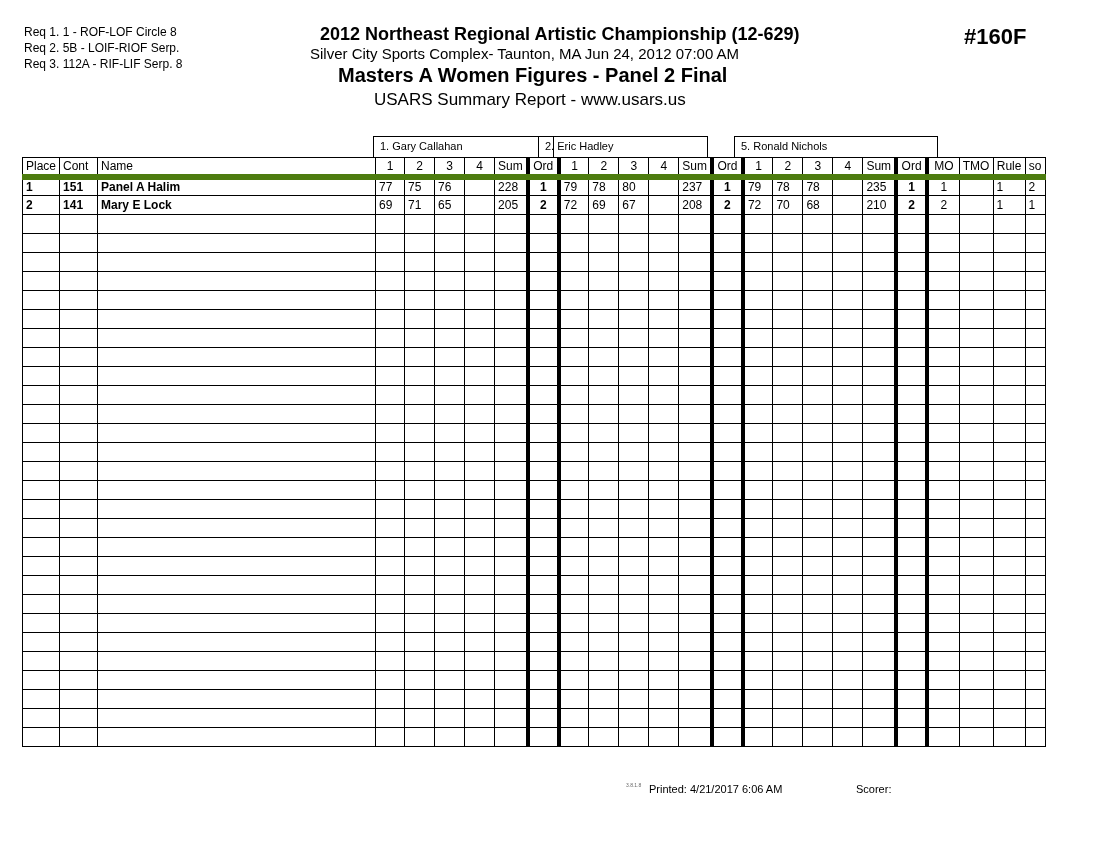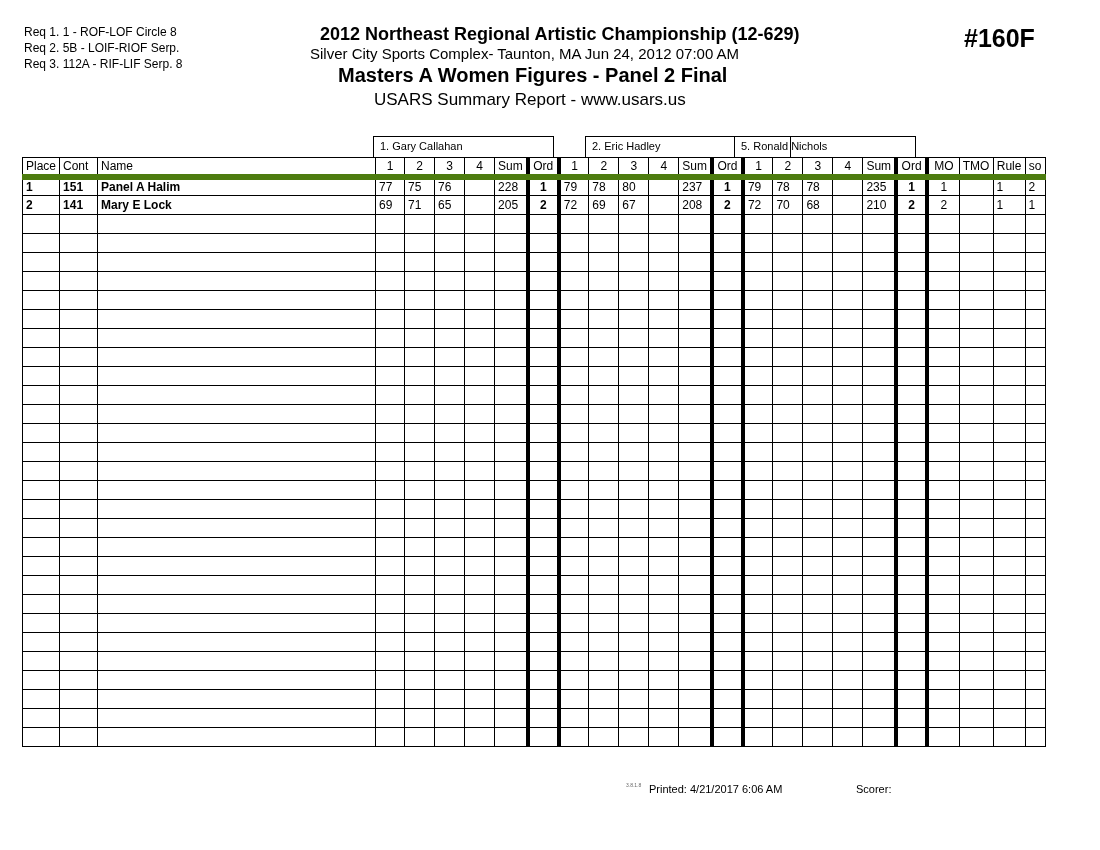--- a/index.html
+++ b/index.html
@@ -3,21 +3,21 @@
 <meta charset="utf-8">
 <style>
   html, body { margin:0; padding:0; background:#ffffff; }
   body { width:1100px; height:850px; position:relative; overflow:hidden; font-family:"Liberation Sans", sans-serif; color:#000; }
   .abs { position:absolute; white-space:nowrap;text-align:center; }
   .req { font-size:12px; left:24px; line-height:15px; }
   .title1 { font-size:18px; font-weight:bold; left:300px; top:24px;margin-left:20px; }
   .title2 { font-size:15px; left:310px; top:45px; }
   .title3 { font-size:20px; font-weight:bold; left:338px; top:64px; }
   .title4 { font-size:17px; left:374px; top:90px; }
-  .eventno { font-size:25px; font-weight:bold; left:964px; top:24px; }
+  .eventno { font-size:22px; font-weight:bold; left:964px; top:24px; }
   .judgebox { position:absolute; top:136px; height:21px; border:1px solid #000; border-bottom:none; font-size:11px; box-sizing:border-box; padding:3px 0 0 6px; }
   table.grid { position:absolute; left:22px; top:157px; border-collapse:collapse; table-layout:fixed; }
   table.grid td { border:1px solid #000; height:19px; padding:0 3px; font-size:12px; box-sizing:border-box; overflow:hidden; white-space:nowrap; }
   table.grid tr.hdr td { border-bottom:6px solid #4d7c0f; }
   td.c { text-align:center; }
   td.r { text-align:left; }
   td.b { font-weight:bold; font-size:13px; }
   td.tl { border-left:4px solid #000 !important; }
   td.tr { border-right:4px solid #000 !important; }
   .footer { font-size:11px; top:783px; }
@@ -30,22 +30,22 @@
 <div class="abs req" style="top:41px">Req  2.  5B - LOIF-RIOF Serp.</div>
 <div class="abs req" style="top:57px">Req  3.  112A - RIF-LIF Serp. 8</div>
 
 <div class="abs title1">2012 Northeast Regional Artistic Championship (12-629)</div>
 <div class="abs title2">Silver City Sports Complex- Taunton, MA  Jun 24, 2012  07:00 AM</div>
 <div class="abs title3">Masters A Women Figures - Panel 2 Final</div>
 <div class="abs title4">USARS Summary Report - www.usars.us</div>
 <div class="abs eventno">#160F</div>
 
 <div class="judgebox" style="left:373px;width:181px">1.  Gary Callahan</div>
-<div class="judgebox" style="left:585px;width:206px">2.  Eric Hadley</div>
-<div class="judgebox" style="left:734px;width:182px">5.  Ronald Nichols</div>
+<div class="judgebox" style="left:538px;width:170px">2.  Eric Hadley</div>
+<div class="judgebox" style="left:734px;width:204px">5.  Ronald Nichols</div>
 
 <table class="grid">
   <colgroup>
     <col style="width:36px">
       <col style="width:38px">
       <col style="width:278px">
     <col style="width:29px">
       <col style="width:30px">
       <col style="width:30px">
       <col style="width:30px">

